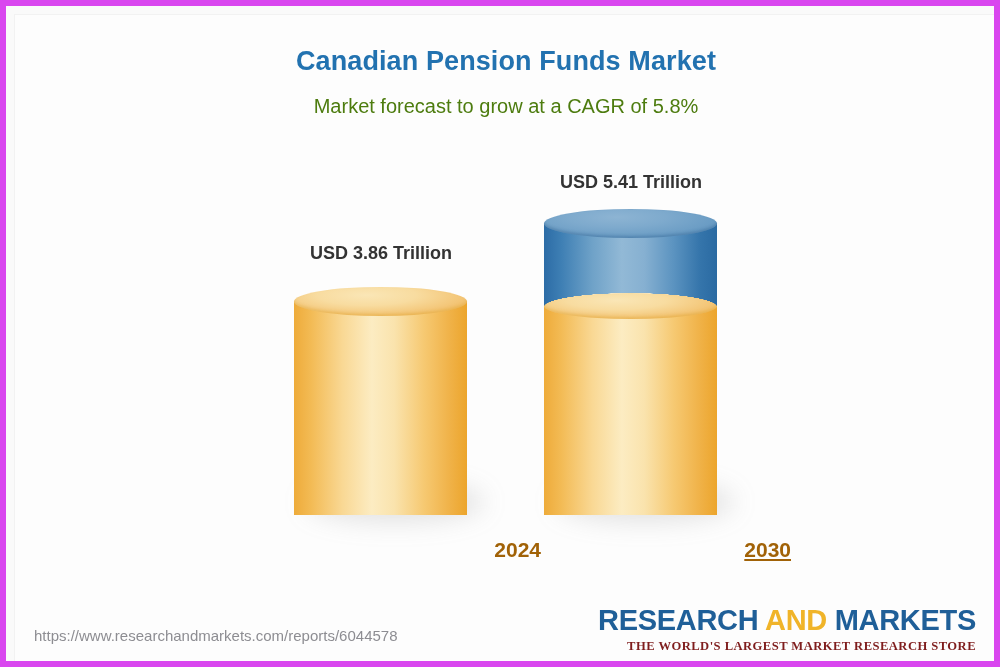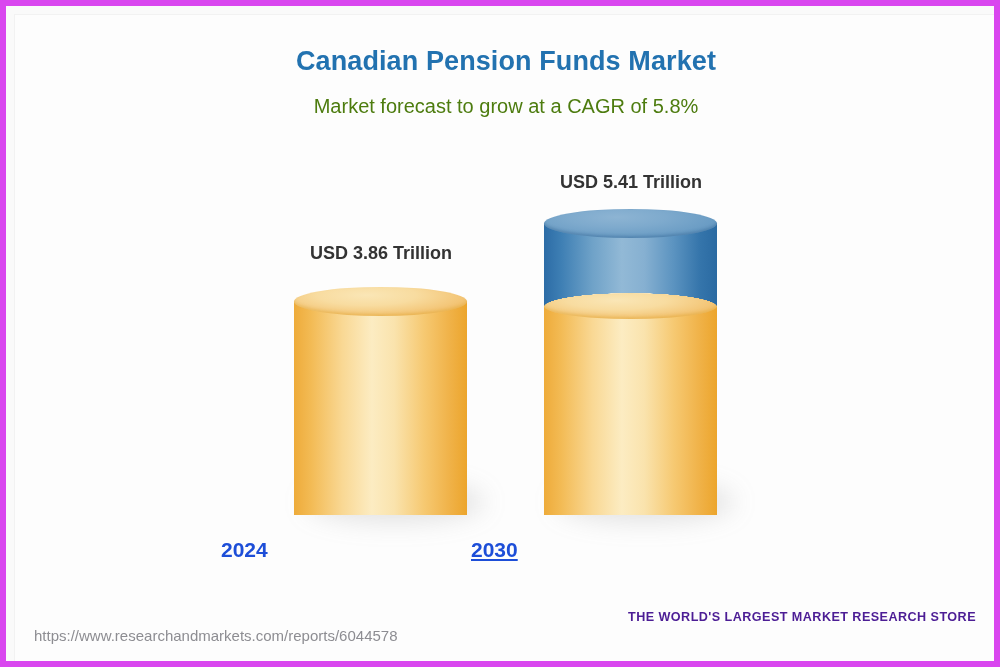--- a/index.html
+++ b/index.html
@@ -69,24 +69,24 @@
     text-align: center;
     font-size: 18px;
     font-weight: bold;
     color: #333333;
     white-space: nowrap;
   }
 
   .year-label {
     position: absolute;
     width: 320px;
-    text-align: left;
+    text-align: right;
     font-size: 21px;
     font-weight: bold;
-    color: #1d4ed8;
+    color: #a16207;
     white-space: nowrap;
   }
 
   
   .cyl-shadow {
     position: absolute;
     border-radius: 50%;
     background: rgba(120,120,120,0.20);
     filter: blur(12px);
   }
@@ -170,23 +170,24 @@
     color: #1f5f98;
     letter-spacing: -0.3px;
     white-space: nowrap;
     line-height: 1.0;
   }
   #logo-main .and { color: #f0b429; }
   #logo-tag {
     margin-top: 4px;
     font-size: 12.6px;
     font-weight: bold;
-    color: #4c1d95;
+    color: #7f1d1d;
     letter-spacing: 0.45px;
     white-space: nowrap;
+    font-family: Liberation Serif, serif;
   }
 </style>
 </head>
 <body>
 
 <div id="canvas">
   <div id="plate"></div>
 
   <div id="title">Canadian Pension Funds Market</div>
   <div id="subtitle">Market forecast to grow at a CAGR of 5.8%</div>
@@ -223,16 +224,17 @@
       <div class="cyl-top blue-top" style="left:538px; top:203px; width:173px; height:29px;"></div>
 
       <div class="year-label" style="left:465px; top:532px;text-decoration:underline;">2030</div>
     </div>
 
   </div>
 
   <a id="footer-url" href="#" style="text-decoration:none;">https://www.researchandmarkets.com/reports/6044578</a>
 
   <div id="logo">
+    <div id="logo-main"><span>RESEARCH </span><span class="and">AND </span><span>MARKETS</span></div>
     <div id="logo-tag">THE WORLD'S LARGEST MARKET RESEARCH STORE</div>
   </div>
 
 </div>
 
 </body></html>

